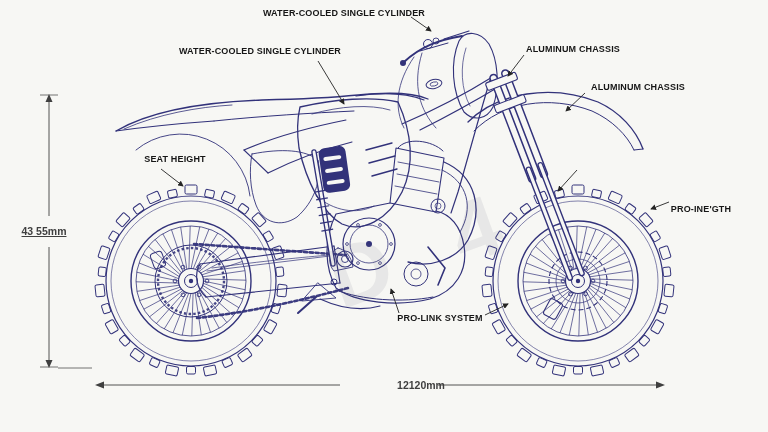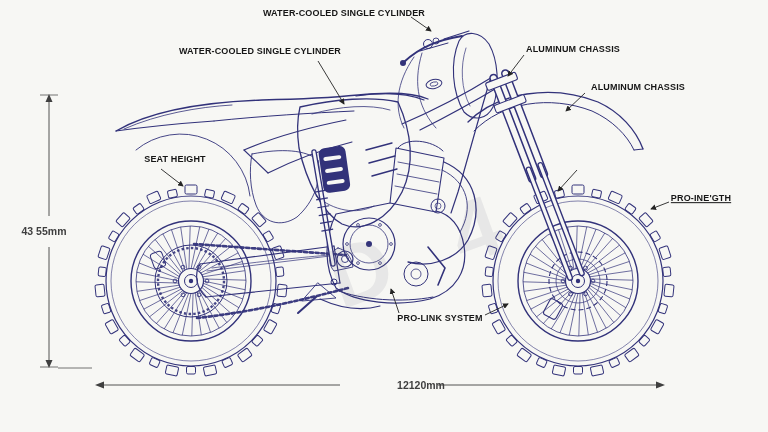--- a/index.html
+++ b/index.html
@@ -319,19 +319,19 @@
   <div id="watermark">D 4</div>
 
   <div class="lbl" style="left:344px;top:14px;">WATER-COOLED SINGLE CYLINDER</div>
   <div class="lbl" style="left:260px;top:52px;">WATER-COOLED SINGLE CYLINDER</div>
   <div class="lbl" style="left:573px;top:50px;">ALUMINUM CHASSIS</div>
   <div class="lbl" style="left:638px;top:88px;">ALUMINUM CHASSIS</div>
 
   <div class="lbl" style="left:633px;top:166px;">
   </div>
 
-  <div class="lbl" style="left:701px;top:199px;text-decoration:underline;">PRO-INE'GTH</div>
+  <div class="lbl" style="left:701px;top:210px;">PRO-INE'GTH</div>
   <div class="lbl" style="left:127px;top:160px;margin-left:48px;">SEAT HEIGHT</div>
   <div class="lbl" style="left:440px;top:319px;">PRO-LINK SYSTEM</div>
 
-  <div class="dim" style="left:44px;top:231px;">43 55mm</div>
+  <div class="dim" style="left:44px;top:231px;text-decoration:underline;">43 55mm</div>
   <div class="dim" style="left:389px;top:385px;margin-left:32px;">12120mm</div>
 </div>
 
 </body></html>

